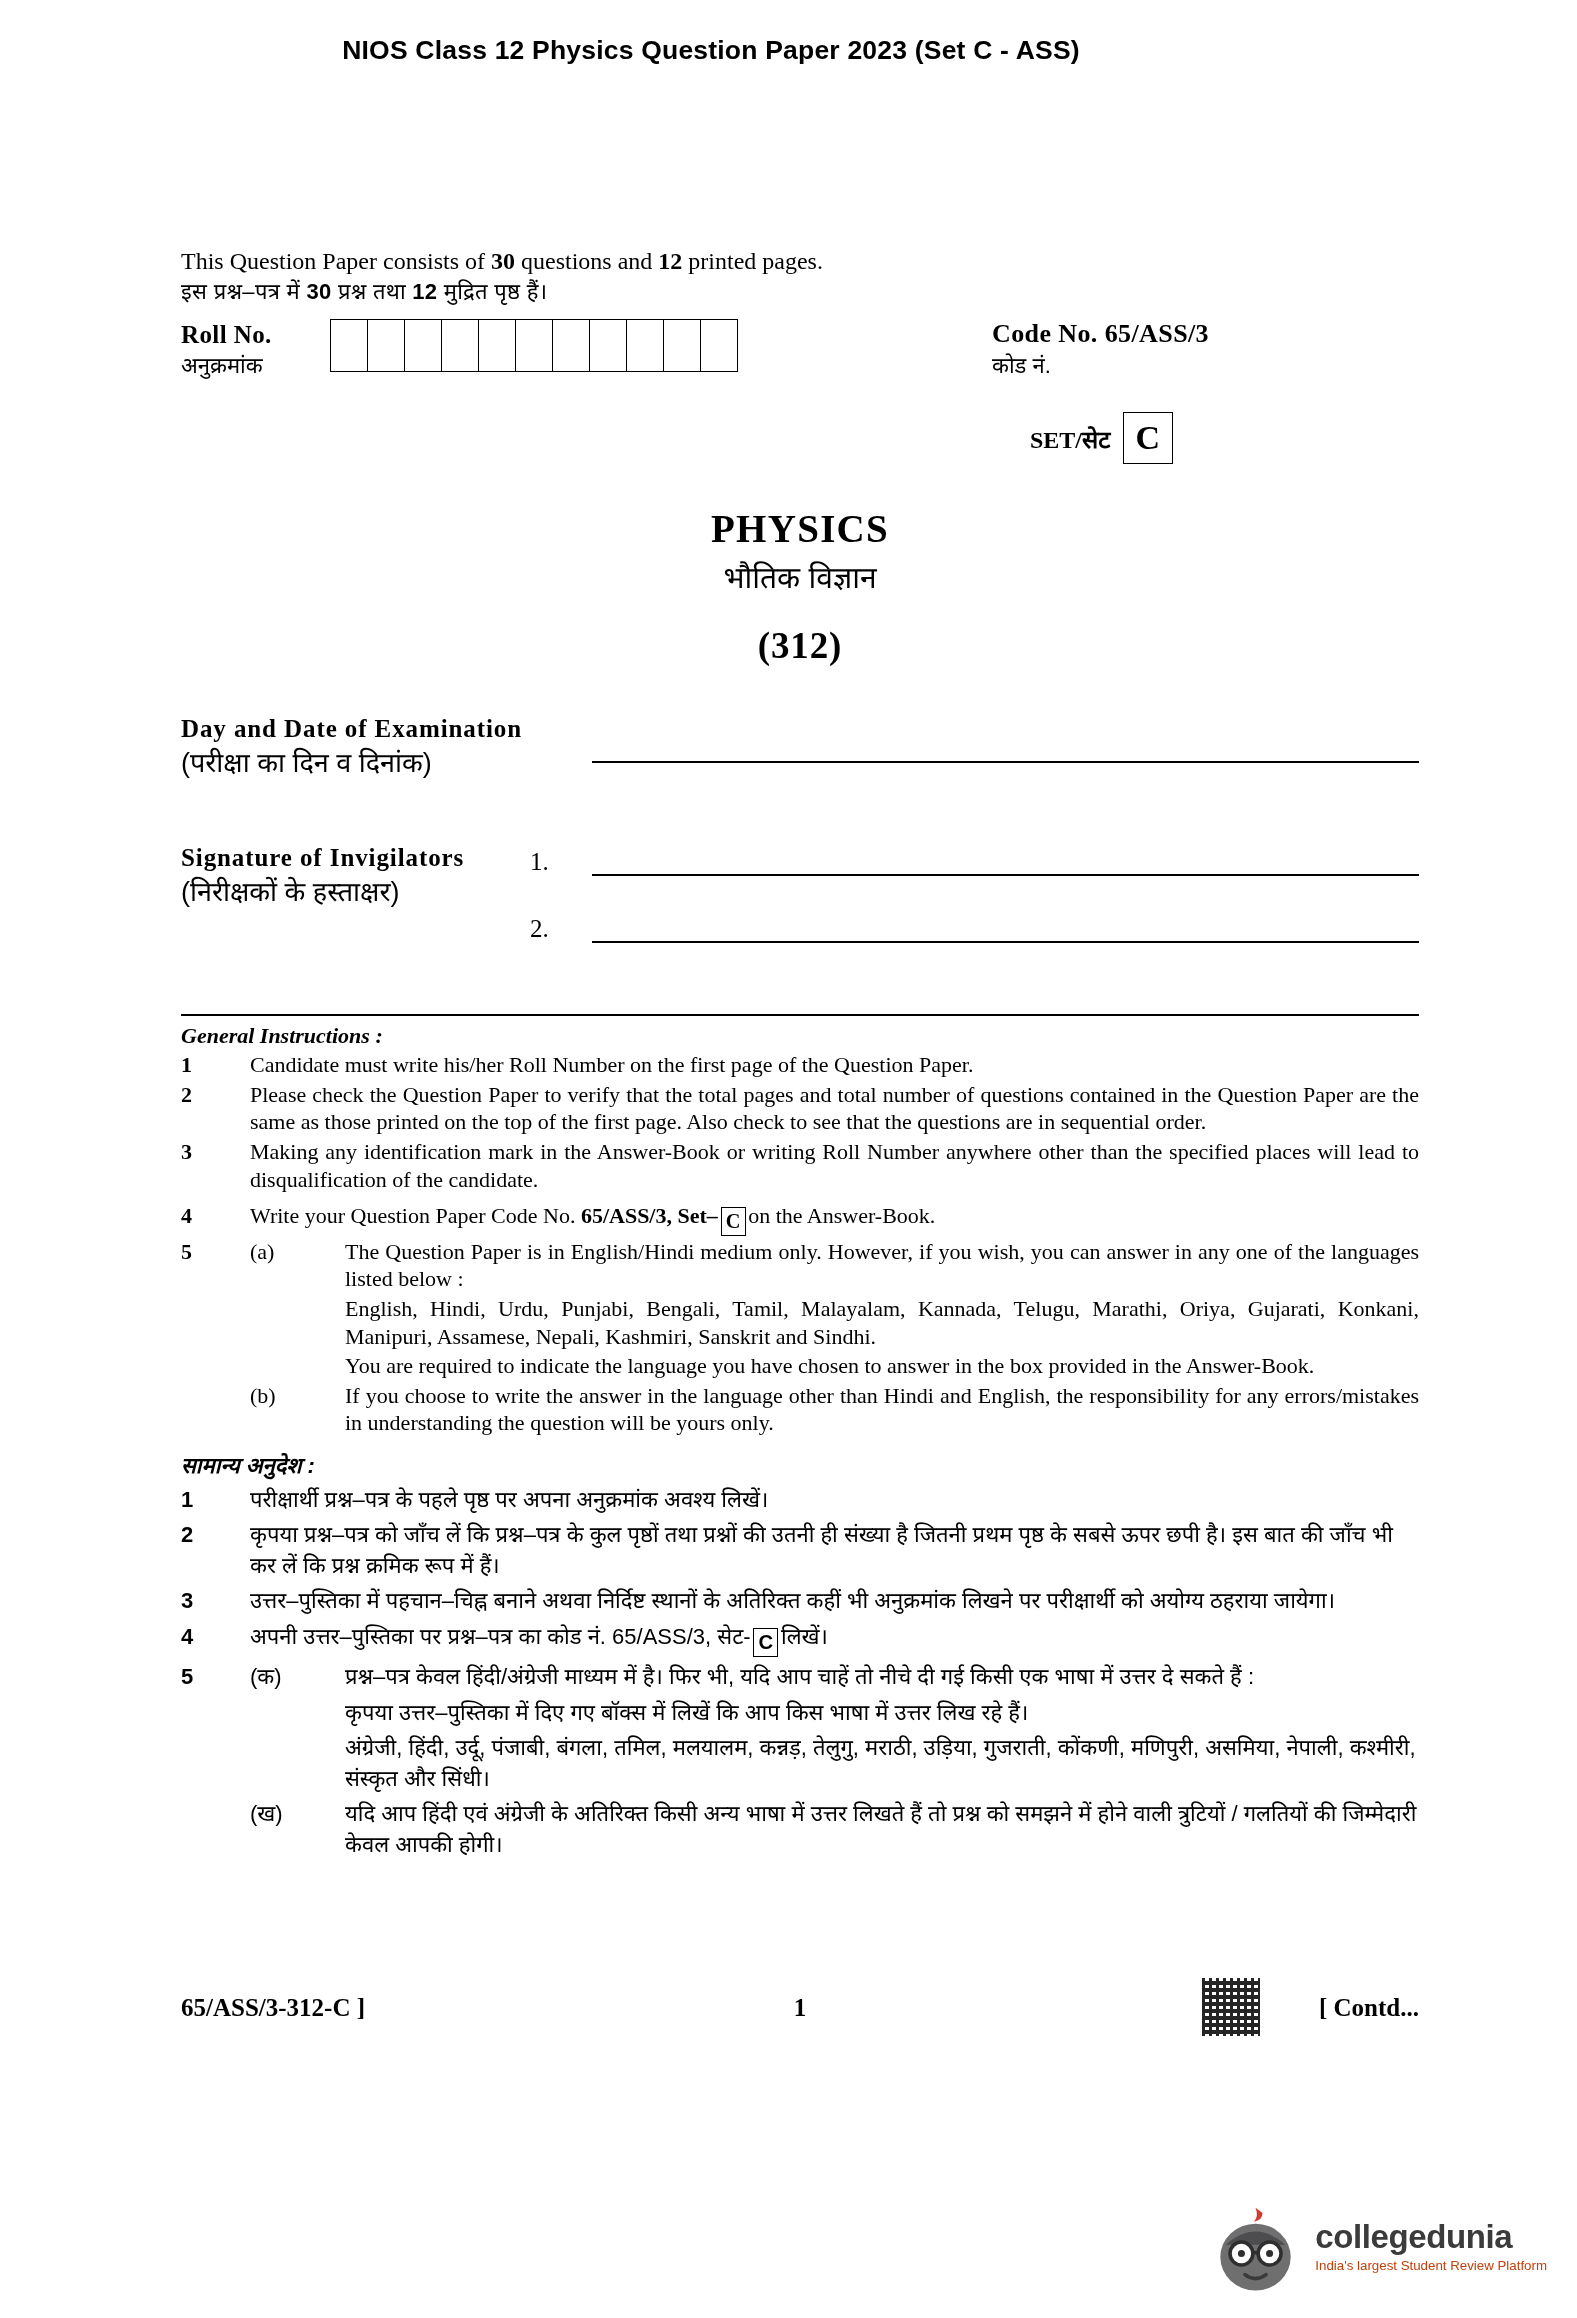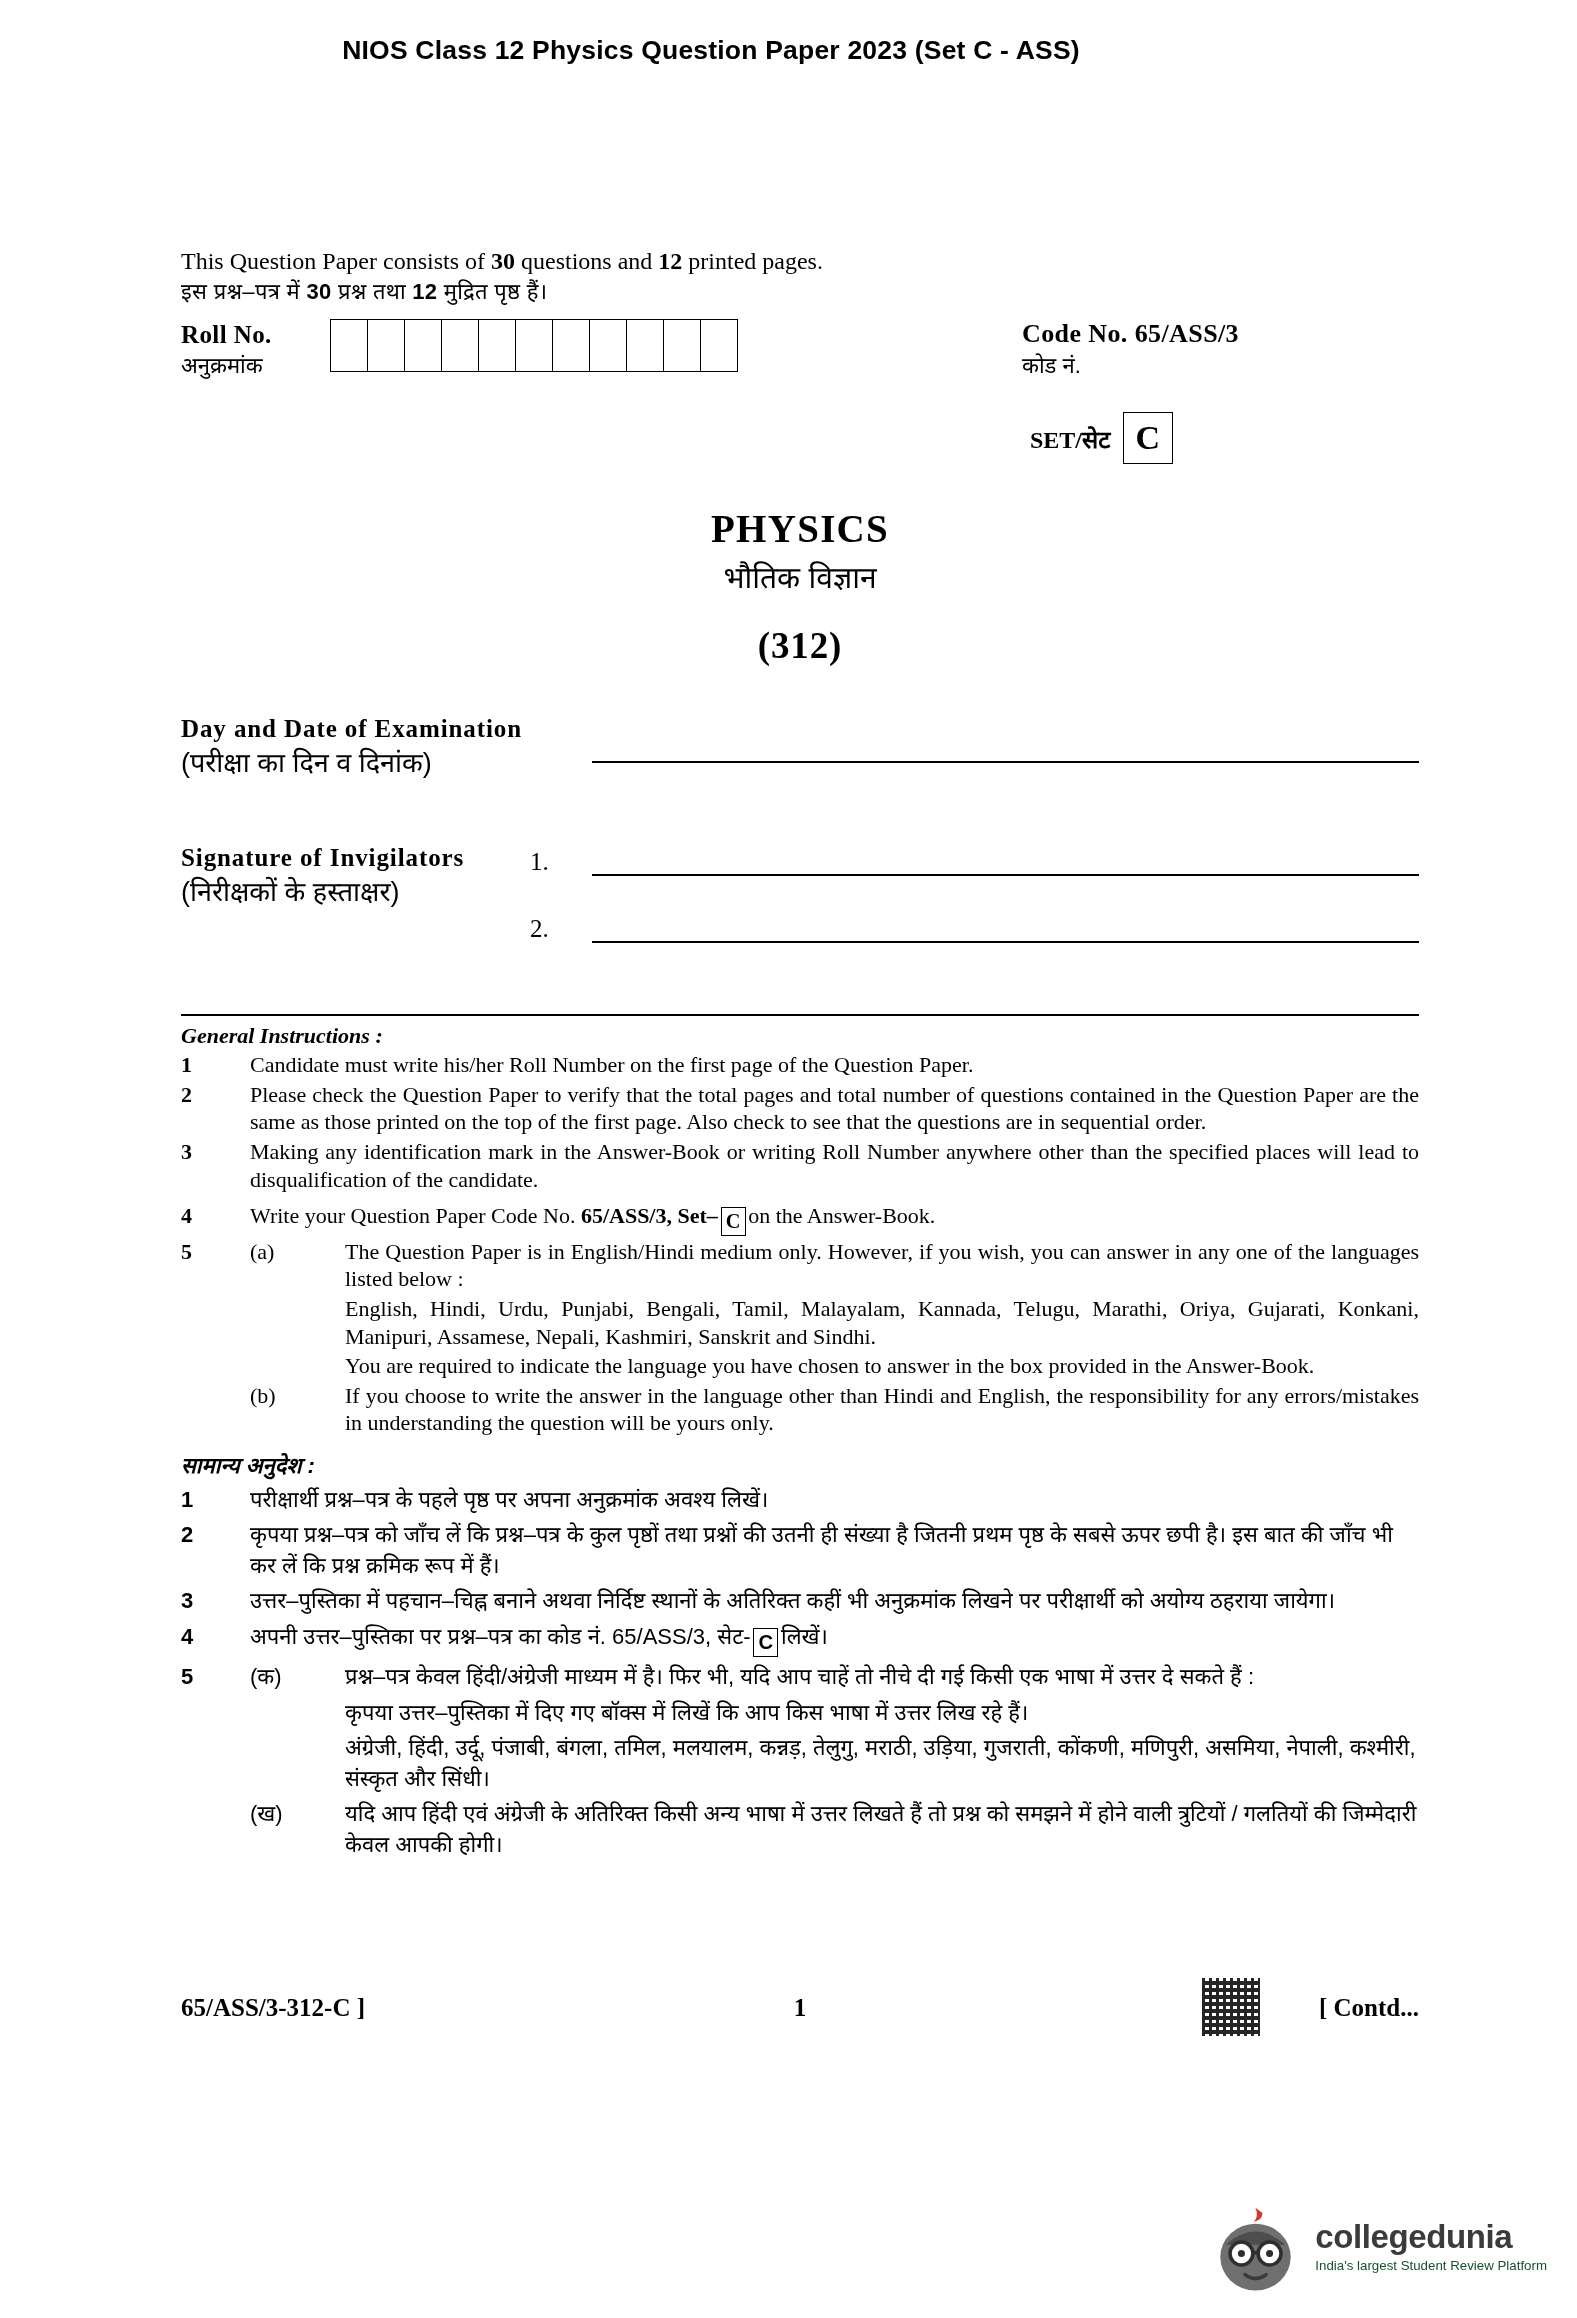--- a/index.html
+++ b/index.html
@@ -80,21 +80,21 @@
   }
   .roll-cell {
     width: 36px;
     border-right: 1.8px solid #000;
     height: 51px;
   }
   .roll-cell:last-child { border-right: none; }
 
   .code-block {
     position: absolute;
-    left: 841px;
+    left: 811px;
     top: 0px;
   }
   .code-en {
     font-size: 26px;
     font-weight: bold;
     font-family: "Liberation Serif", serif;
     letter-spacing: 0.4px;
   }
   .code-hi {
     font-size: 22px;
@@ -284,21 +284,21 @@
     font-family: "Liberation Sans", sans-serif;
     font-size: 33px;
     font-weight: bold;
     color: #3b3b3b;
     letter-spacing: -0.4px;
     line-height: 1;
   }
   .logo-tag {
     font-family: "Liberation Sans", sans-serif;
     font-size: 13.3px;
-    color: #14532d;
+    color: #c2410c;
     margin-top: 5.3px;
   }
 </style>
 </head>
 <body>
 
 <div class="page">
 
   <div class="doc-title">NIOS Class 12 Physics Question Paper 2023 (Set C - ASS)</div>
 

